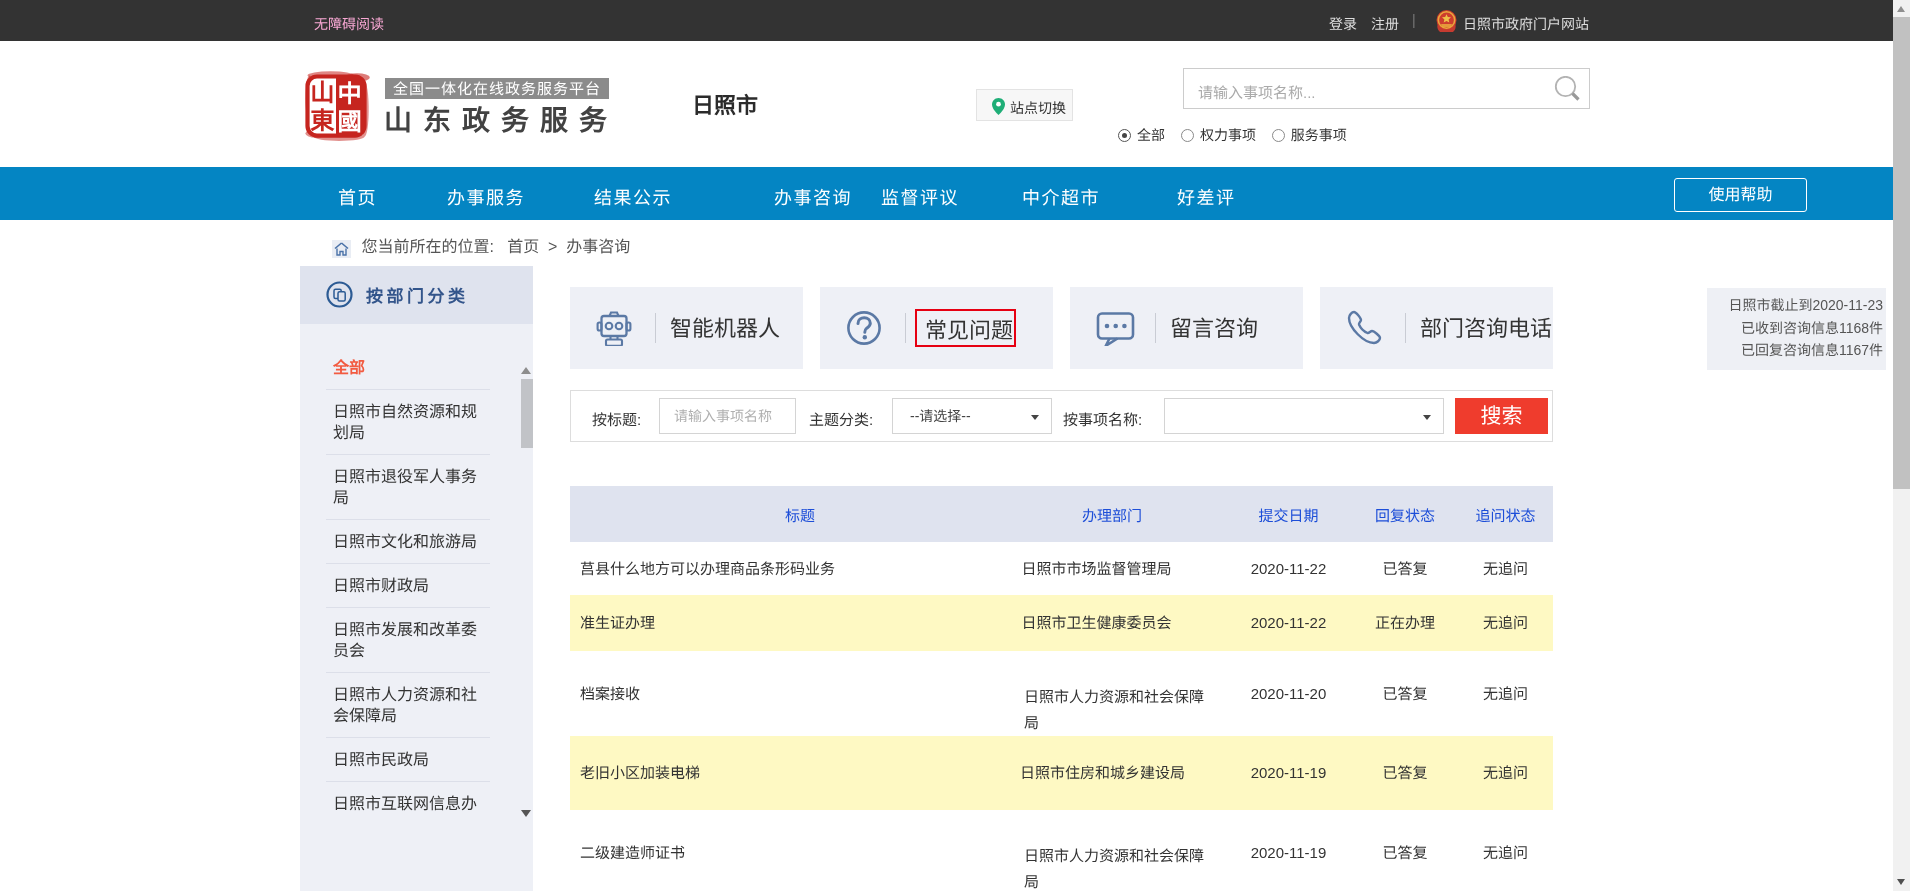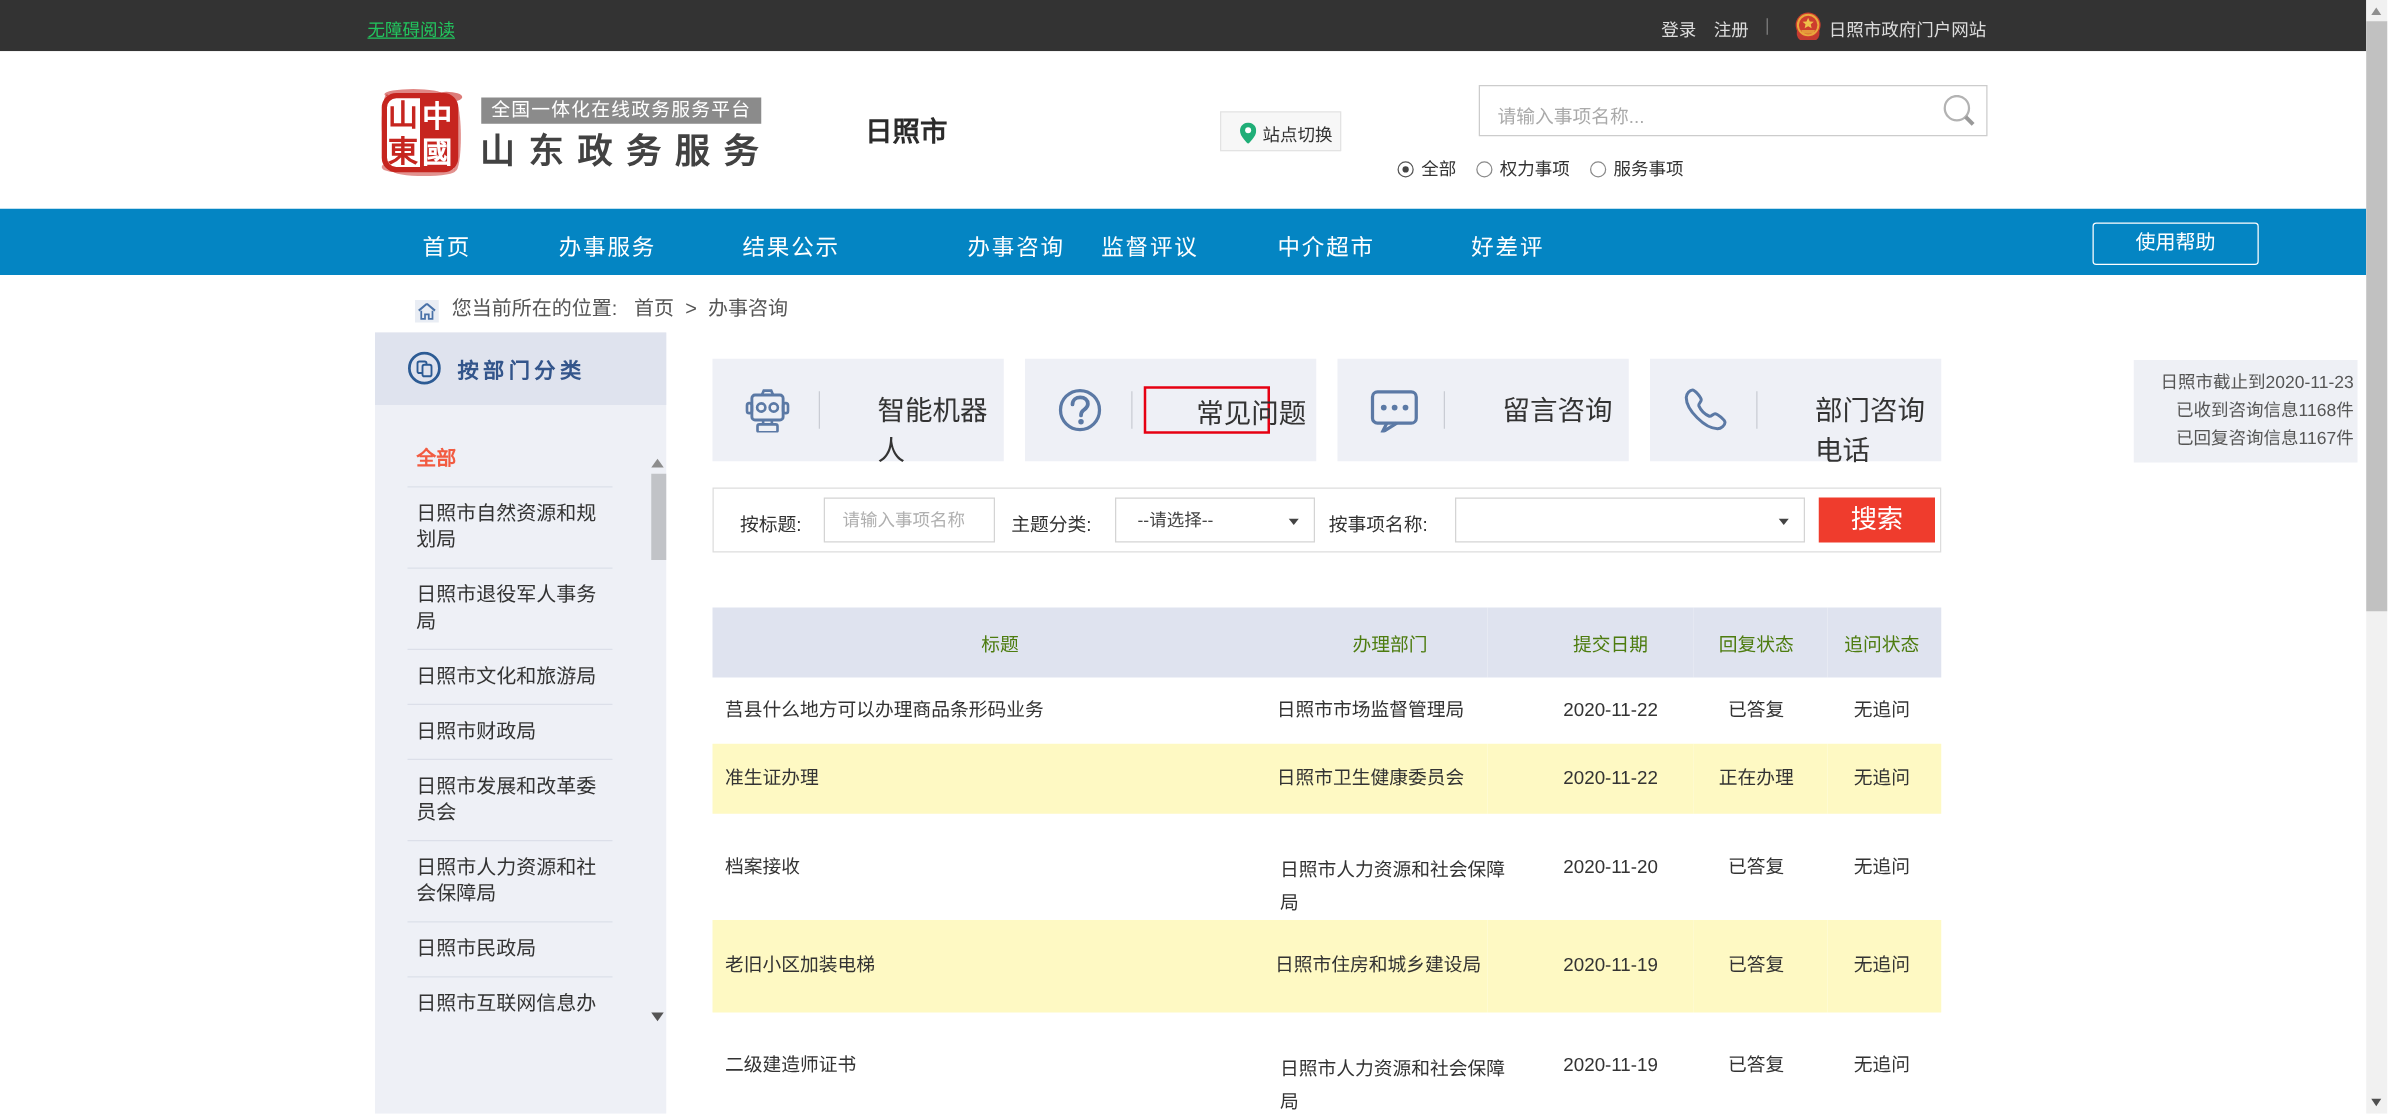--- a/index.html
+++ b/index.html
@@ -2,21 +2,21 @@
 <html lang="zh-CN"><head>
 <meta charset="UTF-8">
 <title>办事咨询</title>
 <style>
 * { margin:0; padding:0; box-sizing:border-box; }
 html,body { width:1910px; height:891px; overflow:hidden; }
 body { font-family:"Liberation Sans",sans-serif; background:#fff; position:relative; }
 
 
 #topbar { position:absolute; left:0; top:0; width:1893px; height:41px; background:#333333; color:#ccc; font-size:14px; }
-#topbar .noread { position:absolute; left:294px; top:13px; color:#22c55e;text-decoration:underline; }
+#topbar .noread { position:absolute; left:314px; top:13px; color:#f9a8d4; }
 #tb-login { position:absolute; left:1329px; top:13px; color:#ddd; }
 #tb-reg { position:absolute; left:1371px; top:13px; color:#ddd; }
 #tb-sep { position:absolute; left:1412px; top:12px; color:#777; }
 #tb-emblem { position:absolute; left:1435px; top:9px; }
 #tb-site { position:absolute; left:1463px; top:13px; color:#ddd; }
 
 
 #header { position:absolute; left:0; top:41px; width:1893px; height:126px; background:#fff; }
 #seal { position:absolute; left:299px; top:26px; }
 #graybar { position:absolute; left:385px; top:37px; width:224px; height:21px; background:#8b8b8b; color:#fff; font-size:15px; text-align:center; line-height:21px; letter-spacing:1px; }
@@ -54,39 +54,39 @@
 #sidelist .all { color:#f25b41; font-weight:bold; }
 
 #innsb { position:absolute; left:219px; top:0px; width:14px; height:625px; }
 #innsb .thumb { position:absolute; left:2px; top:113px; width:12px; height:69px; background:#c1c3c7; }
 #innsb .up { position:absolute; left:2px; top:101px; width:0; height:0; border-left:5px solid transparent; border-right:5px solid transparent; border-bottom:7px solid #8d8d8d; }
 #innsb .down { position:absolute; left:2px; top:544px; width:0; height:0; border-left:5px solid transparent; border-right:5px solid transparent; border-top:7px solid #555; }
 
 
 .card { position:absolute; top:287px; width:233px; height:82px; background:#eef0f6; }
 .card .sep { position:absolute; left:85px; top:26px; width:1px; height:30px; background:#c9ccd4; }
-.card .txt { position:absolute; left:100px; top:23px; font-size:22px; color:#333;margin-left:32px; }
+.card .txt { position:absolute; left:100px; top:23px; font-size:22px; color:#333; }
 .card svg { position:absolute; left:26px; top:23px; }
 #card2 .redbox { position:absolute; left:95px; top:22px; width:101px; height:38px; border:2px solid #e60012; }
 #card2 .txt { left:105px; top:25px; }
 
 
 #stats { position:absolute; left:1707px; top:288px; width:179px; height:82px; background:#eef0f5; font-size:14px; color:#555; text-align:right; padding:6px 3px 0 0; line-height:22.5px; }
 
 
 #filter { position:absolute; left:570px; top:390px; width:983px; height:52px; border:1px solid #ddd; background:#fff; font-size:15px; color:#333; }
 #filter .lbl { position:absolute; top:17px; }
 #f-input { position:absolute; left:88px; top:7px; width:137px; height:36px; border:1px solid #d4d4d4; background:#fff; color:#b0b0b0; font-size:14px; line-height:34px; padding-left:14px; }
 .fselect { position:absolute; top:7px; height:36px; border:1px solid #d4d4d4; background:#fff; line-height:34px; color:#444; font-size:14px; }
 .fselect .arr { position:absolute; right:12px; top:16px; width:0; height:0; border-left:4px solid transparent; border-right:4px solid transparent; border-top:5px solid #444; }
 #f-btn { position:absolute; left:884px; top:7px; width:93px; height:36px; background:#ef3c2d; color:#fff; font-size:21px; text-align:center; line-height:36px; }
 
 
 #tbl { position:absolute; left:570px; top:486px; width:983px; border-collapse:collapse; table-layout:fixed; font-size:15px; color:#333; }
-#tbl th { background:#dfe3ef; color:#4d7c0f; font-weight:normal; height:56px; font-size:15px; }
+#tbl th { background:#dfe3ef; color:#1d4ed8; font-weight:normal; height:56px; font-size:15px; }
 #tbl td { vertical-align:middle; }
 #tbl .c1 { width:450px; text-align:left; padding-left:10px; }
 #tbl .c2 { width:170px; text-align:center; } #tbl th.c2 { padding-left:14px; } #tbl td.c2 { white-space:nowrap; padding-right:17px; }
 #tbl .c3 { width:165px; text-align:center; padding-left:32px; }
 #tbl .c4 { width:107px; text-align:center; padding-right:7px; }
 #tbl .c5 { width:91px; text-align:center; padding-right:4px; }
 #tbl tr.g { background:#fef9c3; }
 #tbl td { line-height:26px; } .wrapl { display:inline-block; text-align:left; white-space:nowrap; position:relative; left:4px;margin-top:33px; }
 
 

